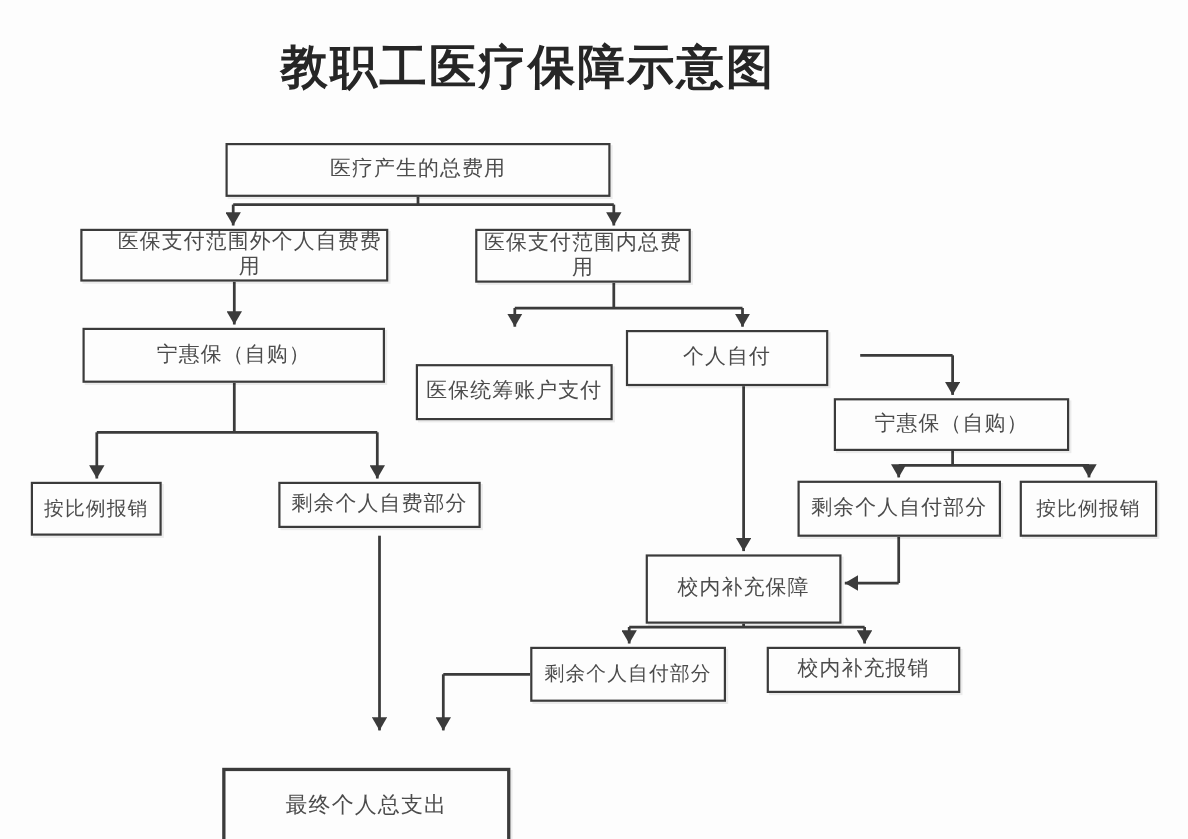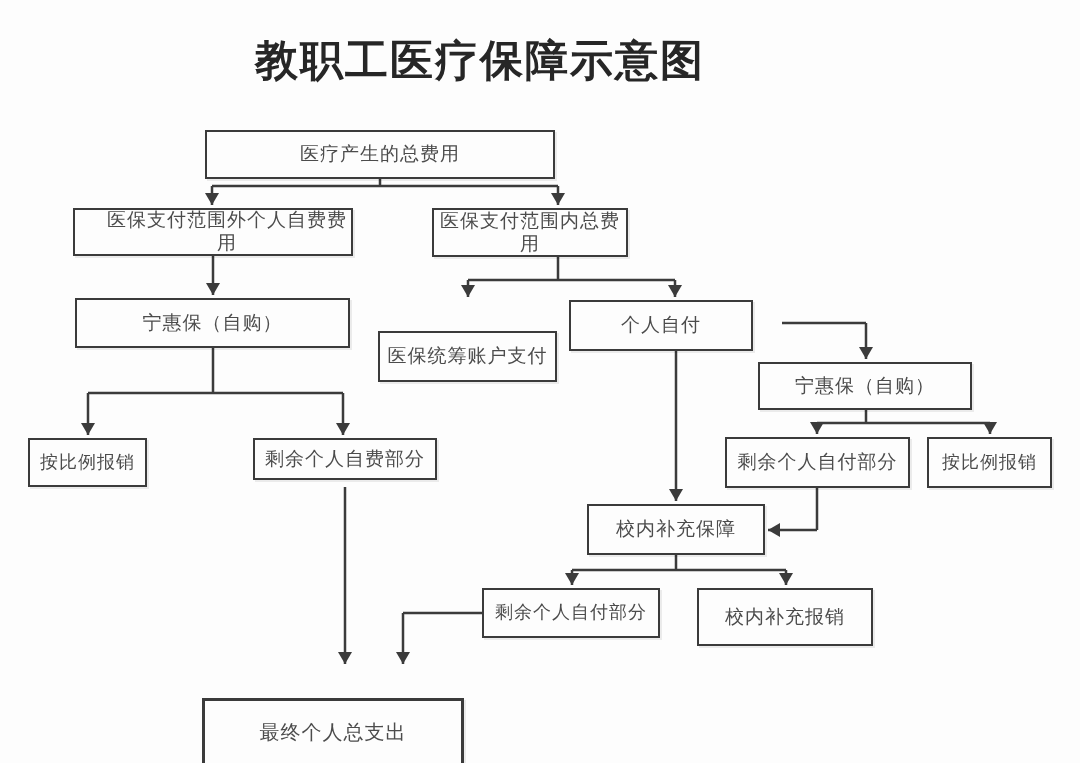--- a/index.html
+++ b/index.html
@@ -109,21 +109,21 @@
   <div class="node" style="left:758px; top:362px; width:214px; height:48px;">宁惠保（自购）</div>
 
   <div class="node" style="left:28px; top:438px; width:119px; height:49px; font-size:18px;">按比例报销</div>
 
   <div class="node" style="left:253px; top:438px; width:184px; height:42px;">剩余个人自费部分</div>
 
   <div class="node" style="left:725px; top:437px; width:185px; height:51px;">剩余个人自付部分</div>
 
   <div class="node" style="left:927px; top:437px; width:125px; height:51px; font-size:18px;">按比例报销</div>
 
-  <div class="node" style="left:587px; top:504px; width:178px; height:51px;">校内补充保障</div>
+  <div class="node" style="left:587px; top:504px; width:178px; height:63px;">校内补充保障</div>
 
   <div class="node" style="left:482px; top:588px; width:178px; height:50px; font-size:18px;">剩余个人自付部分</div>
 
-  <div class="node" style="left:697px; top:588px; width:176px; height:58px;">校内补充报销</div>
+  <div class="node" style="left:697px; top:588px; width:176px; height:42px;">校内补充报销</div>
 
   <div class="node final" style="left:202px; top:698px; width:262px; height:68px;">最终个人总支出</div>
 
 </div>
 
 </body></html>

